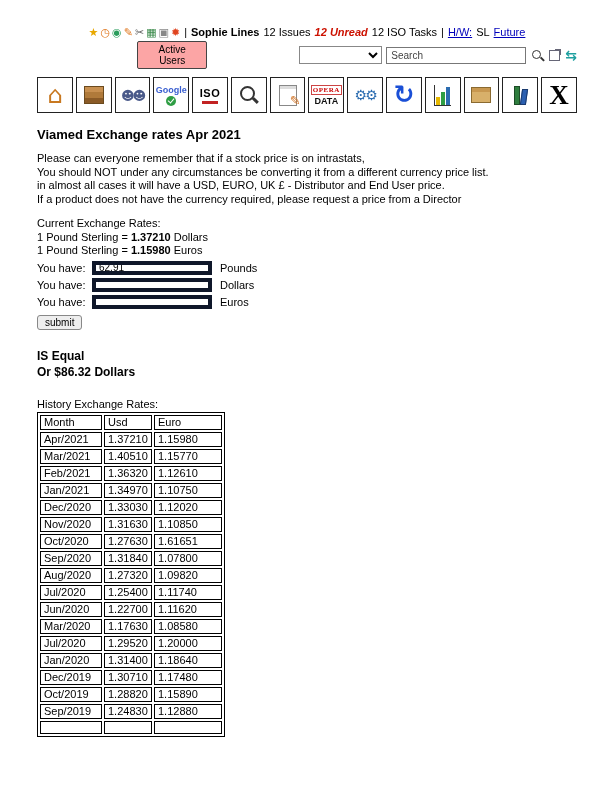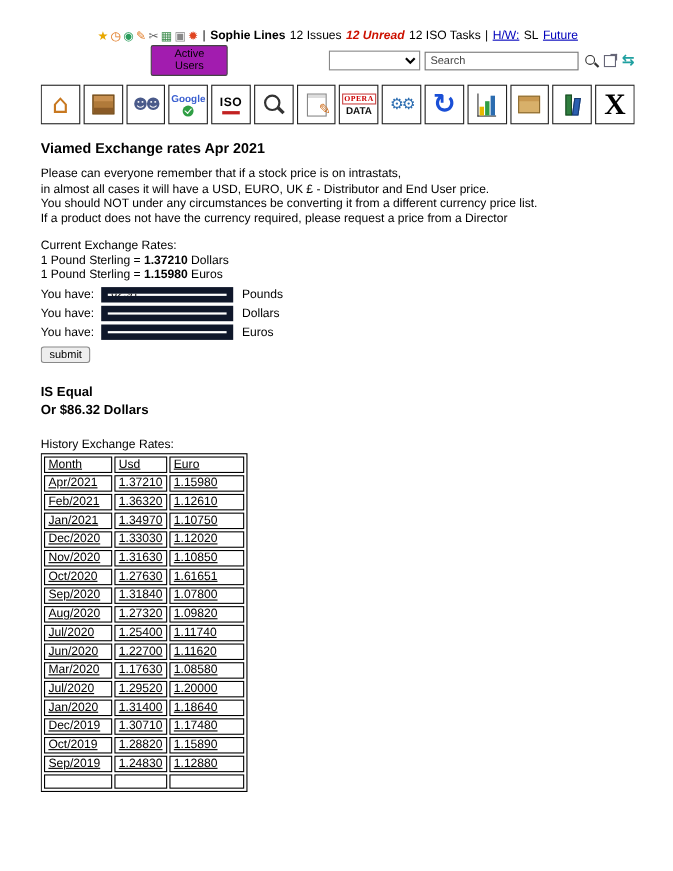--- a/index.html
+++ b/index.html
@@ -25,21 +25,21 @@
   .mi-window { color: #888; }
   .mi-flame { color: #e04420; }
   .user-name { font-weight: bold; }
   .unread { color: #cc1100; font-style: italic; font-weight: bold; }
   .hlink { color: #0000bb; text-decoration: underline; cursor: pointer; }
 
   
   .row2 { display: flex; align-items: center; margin-top: 7px; height: 20px; }
   .active-users-btn {
     margin-left: 100px; font-size: 10px; padding: 2px 9px;
-    background: #a21caf; border: 1px solid #444; border-radius: 2px;
+    background: #fca5a5; border: 1px solid #444; border-radius: 2px;
     font-family: "Liberation Sans", sans-serif; cursor: pointer;
   }
   .row2-select { margin-left: 92px; width: 92px; height: 18px; font-size: 10px; border: 1px solid #888; background: #fff; }
   .search-input { margin-left: 4px; width: 140px; height: 17px; font-size: 10px; padding: 1px 4px; border: 1px solid #777; }
   .search-input::placeholder { color: #444; opacity: 1; }
   .row2-icons { display: flex; align-items: center; gap: 5px; margin-left: 5px; }
   .mag { position: relative; width: 13px; height: 13px; cursor: pointer; }
   .mag::before { content: ""; position: absolute; left: 1px; top: 1px; width: 7px; height: 7px; border: 1.5px solid #333; border-radius: 50%; }
   .mag::after { content: ""; position: absolute; left: 8.5px; top: 9px; width: 4.5px; height: 1.8px; background: #333; transform: rotate(45deg); }
   .extlink { width: 11px; height: 11px; border: 1px solid #667; position: relative; cursor: pointer; }
@@ -83,29 +83,29 @@
   .ic-books .book2 { width: 6px; height: 16px; background: #2b5fb0; border: 1px solid #1a3a6e; transform: skewX(-8deg); }
   .ic-x { font-size: 27px; font-weight: bold; font-family: "Liberation Serif", serif; line-height: 1; }
 
   
   .page-title { margin-top: 14px; font-size: 13px; font-weight: bold; }
   .intro { margin-top: 10px; line-height: 13.5px; }
   .rates { margin-top: 11px; line-height: 13.5px; }
   .rate-num { font-weight: bold; }
   .conv-row { display: flex; align-items: center; margin-top: 3px; height: 14px; }
   .conv-label { width: 55px; }
-  .conv-input { width: 120px; height: 14px; border: 6px solid #0f172a; font-size: 10px; padding: 0 3px; }
+  .conv-input { width: 120px; height: 14px; border: 4px solid #0f172a; font-size: 10px; padding: 0 3px; }
   .conv-cur { margin-left: 8px; }
   .submit-btn { margin-top: 6px; font-size: 10px; padding: 1px 7px; background: #eee; border: 1px solid #888; border-radius: 3px; cursor: pointer; font-family: "Liberation Sans", sans-serif; }
   .results { margin-top: 18px; font-weight: bold; font-size: 12px; line-height: 16px; }
   .history-heading { margin-top: 18px; }
   table.history { border-collapse: separate; border-spacing: 2px; border: 1px solid #000; margin-top: 2px; }
   table.history th, table.history td {
     border: 1px solid #000; padding: 0 3px; font-weight: normal; text-align: left;
-    font-size: 11px; height: 13px; line-height: 13px; white-space: nowrap; text-decoration: underline;
+    font-size: 11px; height: 13px; line-height: 13px; white-space: nowrap;
   }
   .col-month { width: 62px; }
   .col-usd { width: 48px; }
   .col-euro { width: 68px; }
 </style>
 </head>
 <body>
 
 <div class="page">
 <div class="content">
@@ -196,22 +196,22 @@
           </span>
     </button>
     <button class="tbtn">
           <span class="ic-x">X</span>
         </button>
   </div>
 
   <div class="page-title">Viamed Exchange rates Apr 2021</div>
   <div class="intro">
     <div>Please can everyone remember that if a stock price is on intrastats,</div>
+    <div>You should NOT under any circumstances be converting it from a different currency price list.</div>
     <div>in almost all cases it will have a USD, EURO, UK £ - Distributor and End User price.</div>
-    <div>You should NOT under any circumstances be converting it from a different currency price list.</div>
     <div>If a product does not have the currency required, please request a price from a Director</div>
   </div>
 
   <div class="rates">
     <div>Current Exchange Rates:</div>
     <div><span>1 Pound Sterling = </span><span class="rate-num">1.37210</span><span> Dollars</span></div>
     <div><span>1 Pound Sterling = </span><span class="rate-num">1.15980</span><span> Euros</span></div>
   </div>
 
   <div>
@@ -245,20 +245,25 @@
       <th class="col-month">Month</th>
       <th class="col-usd">Usd</th>
       <th class="col-euro">Euro</th>
     </tr>
     <tr>
             <td>Apr/2021</td>
             <td>1.37210</td>
             <td>1.15980</td>
           </tr>
     <tr>
+            <td>Mar/2021</td>
+            <td>1.40510</td>
+            <td>1.15770</td>
+          </tr>
+    <tr>
             <td>Feb/2021</td>
             <td>1.36320</td>
             <td>1.12610</td>
           </tr>
     <tr>
             <td>Jan/2021</td>
             <td>1.34970</td>
             <td>1.10750</td>
           </tr>
     <tr>

